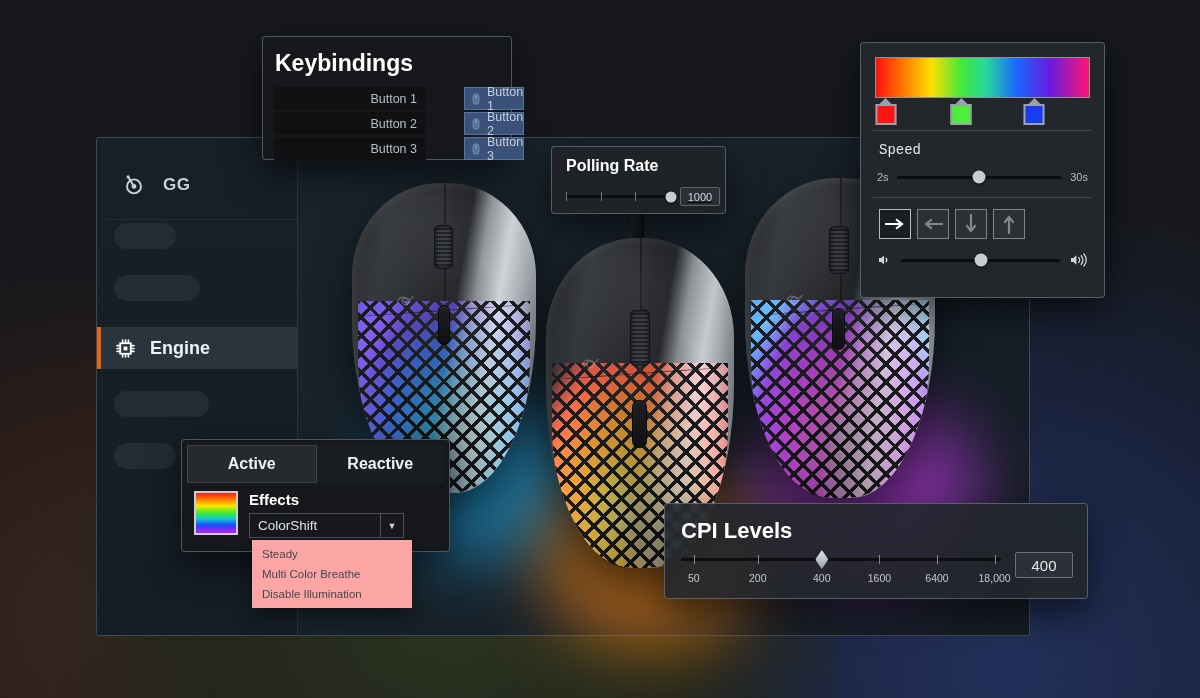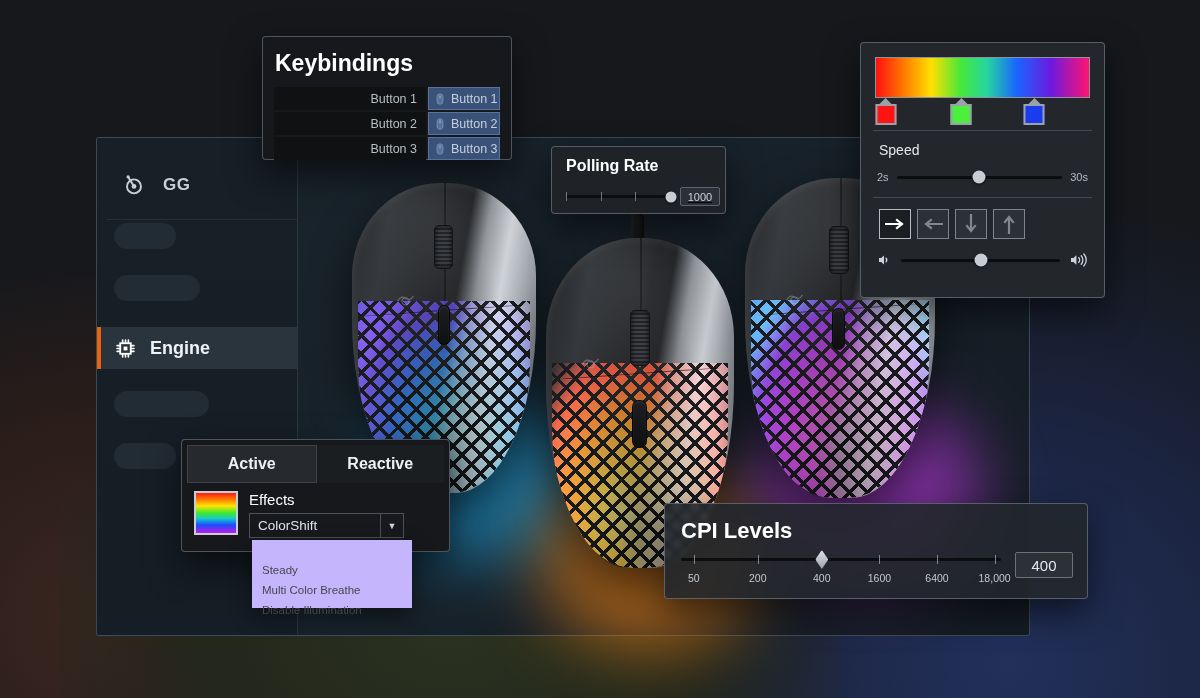--- a/index.html
+++ b/index.html
@@ -188,21 +188,21 @@
     background: #1f2327;
     border: 1px solid rgba(155,175,190,.42);
     border-radius: 4px;
     box-shadow: 0 14px 34px rgba(0,0,0,.55);
   }
   .panel-title { color: #fff; font-weight: bold; }
 
   
   #keybindings { left: 262px; top: 36px; width: 250px; height: 124px; background: #16181b; }
   #keybindings .panel-title { font-size: 23px; margin: 13px 0 10px 12px; }
-  .kb-row { display: flex; align-items: flex-end; height: 23px; margin-bottom: 2px; }
+  .kb-row { display: flex; align-items: flex-end; height: 23px; margin-bottom: 2px; gap: 36px; }
   .kb-left {
     flex: none; width: 152px; height: 23px; background: #0f1113;
     display: flex; align-items: center; justify-content: flex-end; padding-right: 9px;
   }
   .kb-left span { color: #b9bfc6; font-size: 12.5px; }
   .kb-right {
     flex: 1; height: 23px; margin-left: 2px; background: #3a5278;
     border: 1px solid #5774a0; display: flex; align-items: center; gap: 7px; padding-left: 7px;
   }
   .kb-right span { color: #c5cfdd; font-size: 12.5px; }
@@ -239,21 +239,21 @@
   .stop { position: absolute; top: 0; transform: translateX(-50%); }
   .stop-arrow {
     width: 0; height: 0; margin: 0 auto;
     border-left: 7px solid transparent; border-right: 7px solid transparent;
     border-bottom: 7px solid #9aa1a8;
   }
   .stop-box {
     width: 21px; height: 21px; border: 2px solid #9aa1a8; margin-top: -1px;
   }
   .illum-sep { height: 1px; background: rgba(160,175,190,.26); margin: 8px 12px 0 12px; }
-  .illum-label { color: #e4e8ec; font-size: 14px; margin: 11px 0 0 18px; }
+  .illum-label { color: #e4e8ec; font-size: 14px; margin: 11px 0 0 18px; font-family: Liberation Mono, monospace; }
   .speed-row { display: flex; align-items: center; gap: 8px; margin: 13px 16px 0 16px; }
   .speed-end { color: #b5bbc2; font-size: 11px; flex: none; }
   .slider-track {
     position: relative; flex: 1; height: 3px; background: #0b0d0f; border-radius: 2px;
   }
   .slider-knob {
     position: absolute; top: 50%; width: 13px; height: 13px; border-radius: 50%;
     background: #c8cdd3; transform: translate(-50%, -50%);
     box-shadow: 0 1px 3px rgba(0,0,0,.6);
   }
@@ -283,34 +283,34 @@
   }
   .tab.active { background: #262a2e; border: 1px solid #3d4348; }
   .tab.inactive { background: #1b1e21; }
   .eff-body { display: flex; align-items: flex-start; gap: 11px; padding: 8px 0 0 12px; }
   .eff-swatch {
     width: 44px; height: 44px; border: 2px solid #c9ced4; flex: none;
     background: linear-gradient(180deg, #ff1b1b 0%, #ff7a00 16%, #ffe400 32%,
       #3dea2e 50%, #17c9c9 64%, #1a4cff 80%, #c31ae8 100%);
   }
   .eff-right { flex: 1; }
-  .eff-title { color: #fff; font-size: 15px; font-weight: normal; margin-bottom: 5px; }
+  .eff-title { color: #fff; font-size: 15px; font-weight: bold; margin-bottom: 5px; }
   .eff-select {
     position: relative; width: 155px; height: 25px; background: #17191c;
     border: 1px solid #4c5257; display: flex; align-items: center;
   }
   .eff-select > span { color: #dfe3e8; font-size: 13.5px; padding-left: 8px; }
   .eff-caret {
     position: absolute; right: 0; top: 0; bottom: 0; width: 23px;
     border-left: 1px solid #4c5257; display: flex; align-items: center; justify-content: center;
     color: #cfd4d9; font-size: 9px;
   }
   #eff-dropdown {
     position: absolute; left: 252px; top: 540px; width: 160px; height: 68px;
-    background: #c4b5fd; box-shadow: 0 8px 20px rgba(0,0,0,.45); padding-top: 20px;
+    background: #fca5a5; box-shadow: 0 8px 20px rgba(0,0,0,.45); padding-top: 4px;
   }
   .opt { height: 20px; display: flex; align-items: center; padding-left: 10px;
          color: #45484b; font-size: 11.5px; }
 
   
   #cpi {
     left: 664px; top: 503px; width: 424px; height: 96px;
     background: rgba(34,39,44,.90); backdrop-filter: blur(2px);
   }
   #cpi .panel-title { font-size: 22px; margin: 14px 0 0 16px; }

